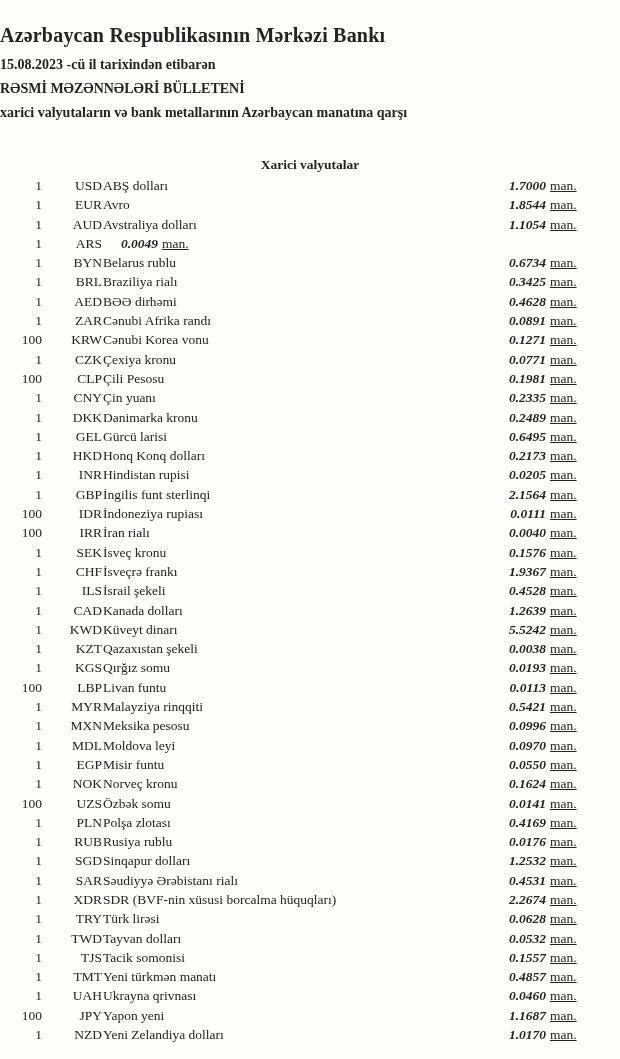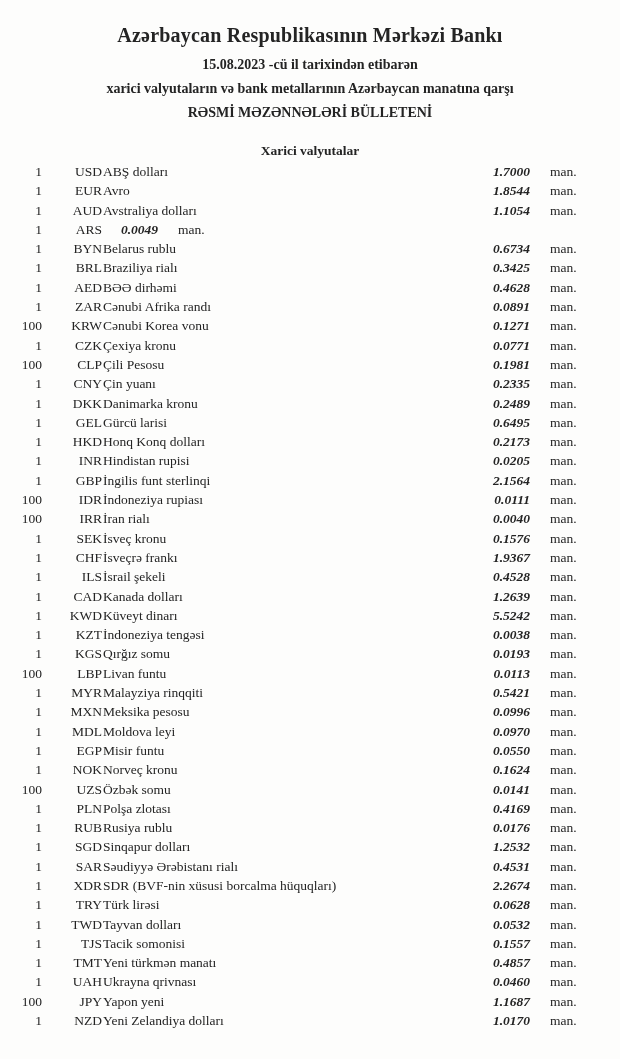--- a/index.html
+++ b/index.html
@@ -7,63 +7,63 @@
     width: 620px; height: 1059px;
     background: #fdfdfc;
     font-family: "Liberation Serif", serif;
     color: #242424;
   }
   .page {
     width: 620px; height: 1059px;
     overflow: hidden;
     box-sizing: border-box;
   }
-  header { text-align: center; }
+  header { }
   .bank-title {
     font-size: 20px;
     font-weight: bold;
     margin: 24px 0 0 0;
     letter-spacing: 0.2px;
   }
   .hline {
     font-size: 14px;
     font-weight: bold;
     margin-top: 8px;
   }
   .hline.date { margin-top: 10px; }
   .section-title {
     font-size: 13.5px;
     font-weight: bold;
     text-align: center;
-    margin: 22px 0 0 0;
+    margin: 36px 0 0 0;
   }
   .rates-table { margin-top: 5px; }
   .row {
     display: flex;
     align-items: baseline;
     height: 19.3px;
     font-size: 13.5px;
     padding-right: 36px;
     box-sizing: border-box;
   }
   .qty   { width: 42px; text-align: right; flex: none; }
   .code  { width: 56px; text-align: right; margin-left: 4px; flex: none; }
   .name  { flex: 1; margin-left: 1px; white-space: nowrap; overflow: hidden; }
   .rate  { width: 56px; text-align: right; font-weight: bold; font-style: italic; flex: none; }
-  .unit  { width: 34px; margin-left: 20px; flex: none; }
+  .unit  { width: 34px; margin-left: 4px; flex: none; text-decoration: underline; }
 </style>
 </head>
 <body>
 
 <div class="page">
   <header>
     <h1 class="bank-title">Azərbaycan Respublikasının Mərkəzi Bankı</h1>
     <div class="hline date">15.08.2023 -cü il tarixindən etibarən</div>
+    <div class="hline">RƏSMİ MƏZƏNNƏLƏRİ BÜLLETENİ</div>
     <div class="hline">xarici valyutaların və bank metallarının Azərbaycan manatına qarşı</div>
-    <div class="hline">RƏSMİ MƏZƏNNƏLƏRİ BÜLLETENİ</div>
   </header>
 
   <h2 class="section-title">Xarici valyutalar</h2>
 
   <div class="rates-table" id="rates-table">
       <div class="row">
         <span class="qty">1</span>
         <span class="code">USD</span>
         <span class="name">ABŞ dolları</span>
         <span class="rate">1.7000</span>
@@ -225,21 +225,21 @@
       <div class="row">
         <span class="qty">1</span>
         <span class="code">KWD</span>
         <span class="name">Küveyt dinarı</span>
         <span class="rate">5.5242</span>
         <span class="unit">man.</span>
       </div>
       <div class="row">
         <span class="qty">1</span>
         <span class="code">KZT</span>
-        <span class="name">İndoneziya tengəsi</span>
+        <span class="name">Qazaxıstan şekeli</span>
         <span class="rate">0.0038</span>
         <span class="unit">man.</span>
       </div>
       <div class="row">
         <span class="qty">1</span>
         <span class="code">KGS</span>
         <span class="name">Qırğız somu</span>
         <span class="rate">0.0193</span>
         <span class="unit">man.</span>
       </div>

